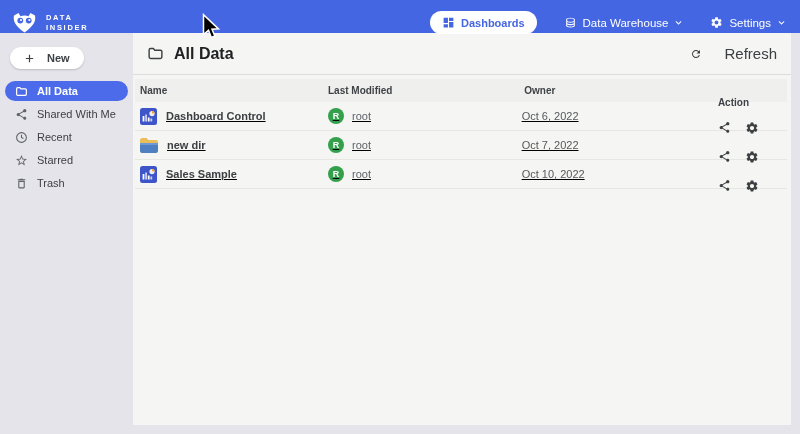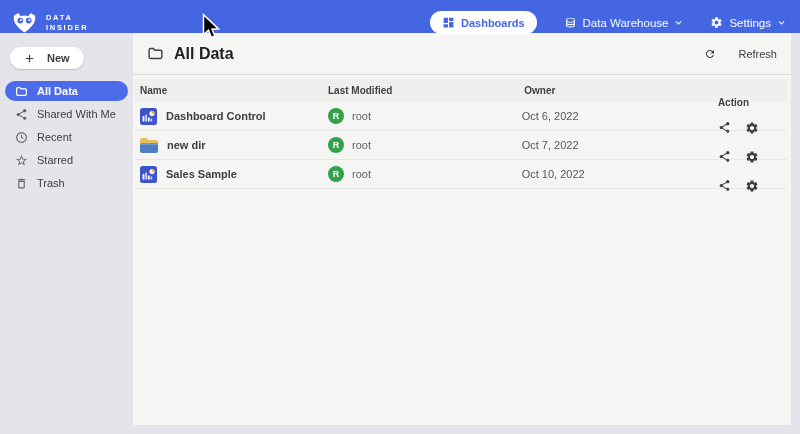--- a/index.html
+++ b/index.html
@@ -28,28 +28,28 @@
             font-size:11px; color:#3F4045; border-radius:11px; cursor:pointer; white-space:nowrap; }
   .nav-item .nicon { width:14px; height:14px; display:flex; align-items:center; justify-content:center; flex:none; }
   .nav-item.selected { background:#4C6BEA; color:#fff; font-weight:bold; }
 
   
   .main { position:absolute; top:33px; left:133px; width:658px; height:392px; background:#F5F5F3; }
   .main-header { height:42px; display:flex; align-items:center; padding:0 14px;
             border-bottom:1px solid #DCDCE0; }
   .main-title-wrap { display:flex; align-items:center; gap:10px; }
   .main-title { font-size:16px; font-weight:bold; color:#202124; }
-  .refresh-btn { margin-left:auto; display:flex; align-items:center; gap:22px; font-size:11px;
+  .refresh-btn { margin-left:auto; display:flex; align-items:center; gap:22px; font-size:15px;
             color:#3C4043; cursor:pointer; }
 
   
   .table { margin:4px 4px 0 2px; }
   .thead { display:flex; background:#EFEFED; height:23px; align-items:center;
             font-size:10px; font-weight:bold; color:#3F4347; }
-  .trow  { display:flex; height:29px; align-items:center; border-bottom:1px solid #E6E6E3; font-size:11px; }
+  .trow  { display:flex; height:29px; align-items:center; border-bottom:1px solid #E6E6E3; font-size:11px;text-decoration:underline; }
   .cell { display:flex; align-items:center; }
   .c-name { flex:0 0 29.6%; padding-left:5px; gap:9px; }
   .c-owner { flex:0 0 29.7%; gap:8px; }
   .c-date { flex:0 0 30.1%; color:#55585C; }
   .c-action { flex:1; gap:14px;margin-top:23px; }
   .fname { font-weight:bold; color:#3C4043; }
   .owner-name { color:#5F6368; }
   .avatar { width:16px; height:16px; border-radius:50%; background:#34A04C; color:#fff;
             font-size:9px; font-weight:bold; display:flex; align-items:center; justify-content:center; }
   .ficon { display:flex; flex:none; }

